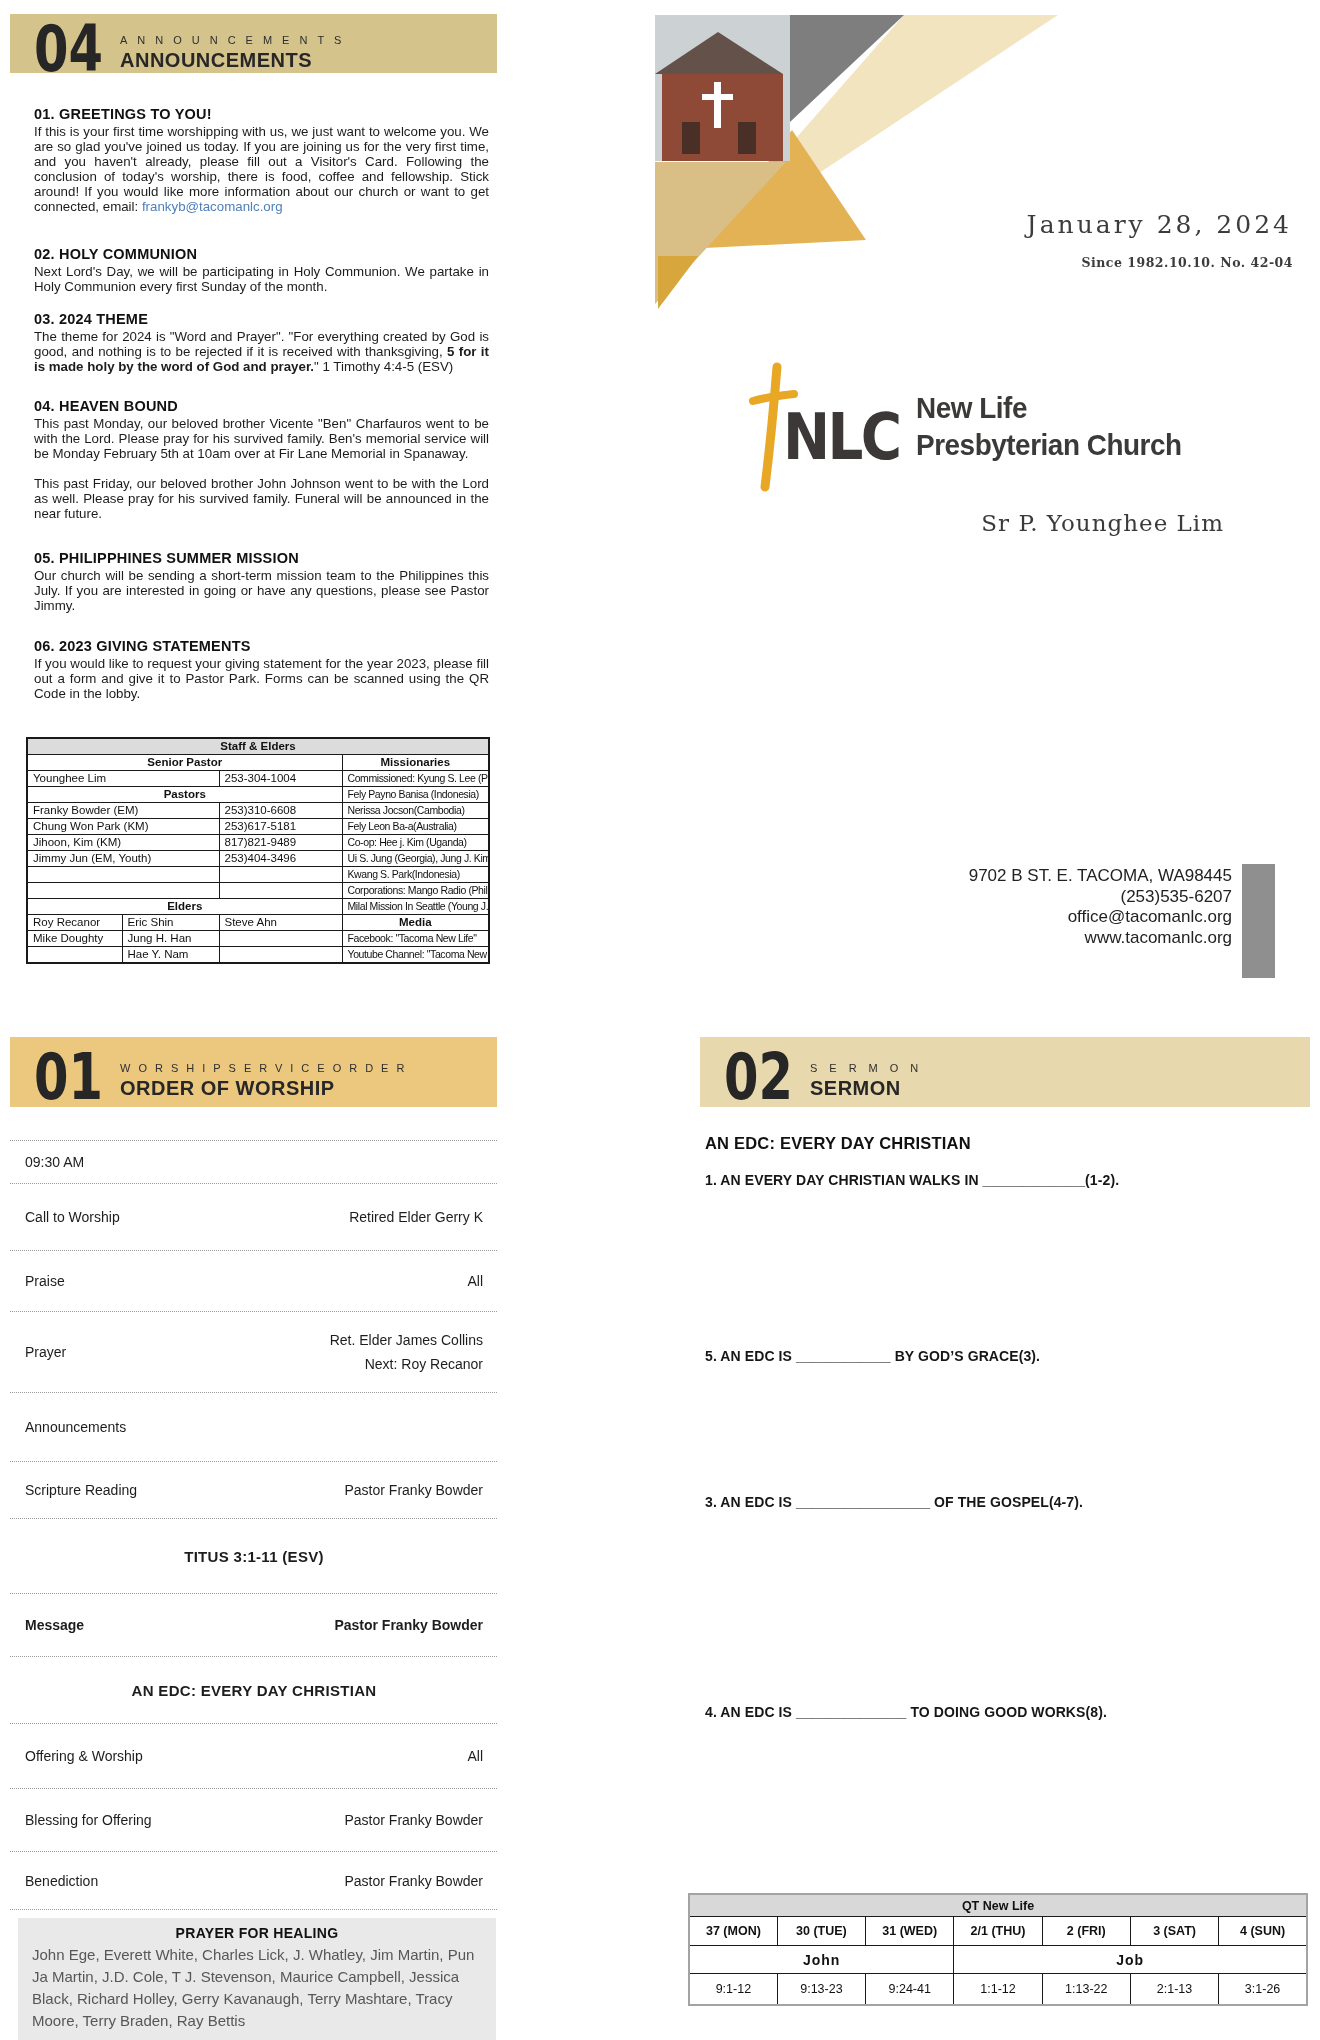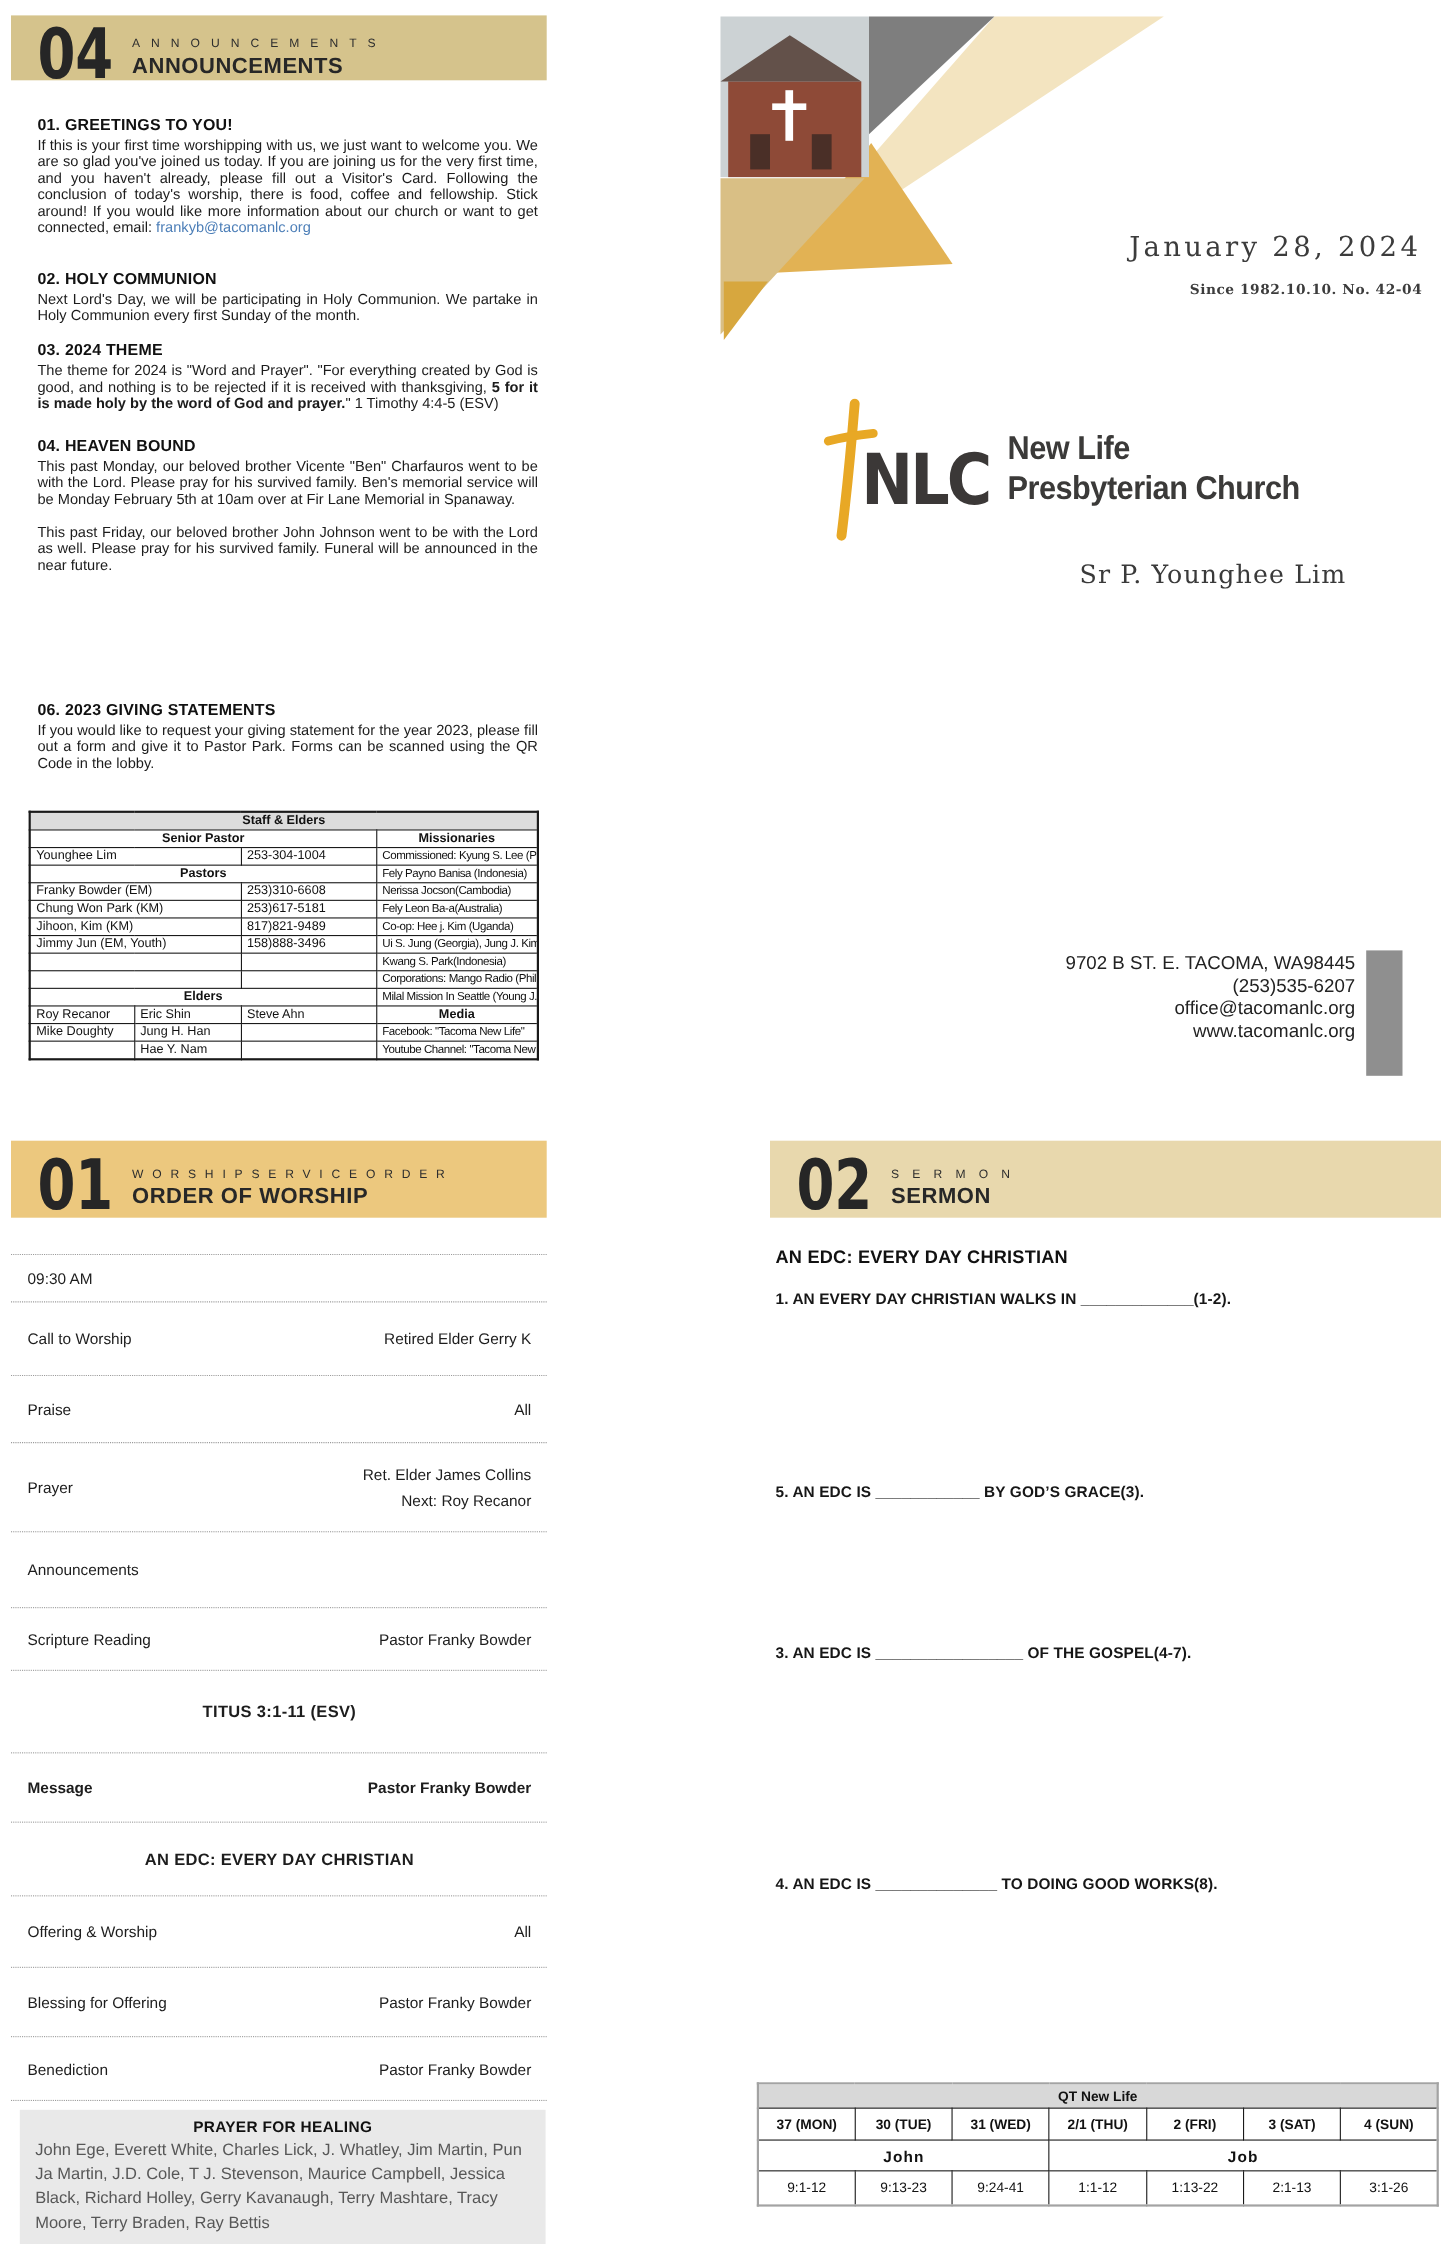--- a/index.html
+++ b/index.html
@@ -115,20 +115,24 @@
     <div class="ann-h">03. 2024 THEME</div>
     <p class="ann-p"><span>The theme for 2024 is "Word and Prayer".  "For everything created by God is good, and nothing is to be rejected if it is received with thanksgiving, </span><b>5 for it is made holy by the word of God and prayer.</b><span>" 1 Timothy 4:4-5 (ESV)</span></p>
   </div>
 
   <div class="ann-section" style="top:398px;">
     <div class="ann-h">04. HEAVEN BOUND</div>
     <p class="ann-p">This past Monday, our beloved brother Vicente "Ben" Charfauros went to be with the Lord.  Please pray for his survived family.  Ben's memorial service will be Monday February 5th at 10am over at Fir Lane Memorial in Spanaway.</p>
     <p class="ann-p">This past Friday, our beloved brother John Johnson went to be with the Lord as well.  Please pray for his survived family.  Funeral will be announced in the near future.</p>
   </div>
 
+  <div class="ann-section" style="top:550px;">
+    <div class="ann-h">05. PHILIPPHINES SUMMER MISSION</div>
+    <p class="ann-p">Our church will be sending a short-term mission team to the Philippines this July.  If you are interested in going or have any questions, please see Pastor Jimmy.</p>
+  </div>
 
   <div class="ann-section" style="top:638px;">
     <div class="ann-h">06. 2023 GIVING STATEMENTS</div>
     <p class="ann-p">If you would like to request your giving statement for the year 2023, please fill out a form and give it to Pastor Park. Forms can be scanned using the QR Code in the lobby.</p>
   </div>
 
   <table class="staff">
     <colgroup>
         <col style="width:95px">
         <col style="width:97px">
@@ -162,21 +166,21 @@
           <td>253)617-5181</td>
           <td class="miss">Fely Leon Ba-a(Australia)</td>
         </tr>
     <tr>
           <td colspan="2">Jihoon, Kim (KM)</td>
           <td>817)821-9489</td>
           <td class="miss">Co-op: Hee j. Kim (Uganda)</td>
         </tr>
     <tr>
           <td colspan="2">Jimmy Jun (EM, Youth)</td>
-          <td>158)888-3496</td>
+          <td>253)404-3496</td>
           <td class="miss">Ui S. Jung (Georgia), Jung J. Kim(Kyrgyzstan)</td>
         </tr>
     <tr>
           <td colspan="2"></td>
           <td></td>
           <td class="miss">Kwang S. Park(Indonesia)</td>
         </tr>
     <tr>
           <td colspan="2"></td>
           <td></td>

